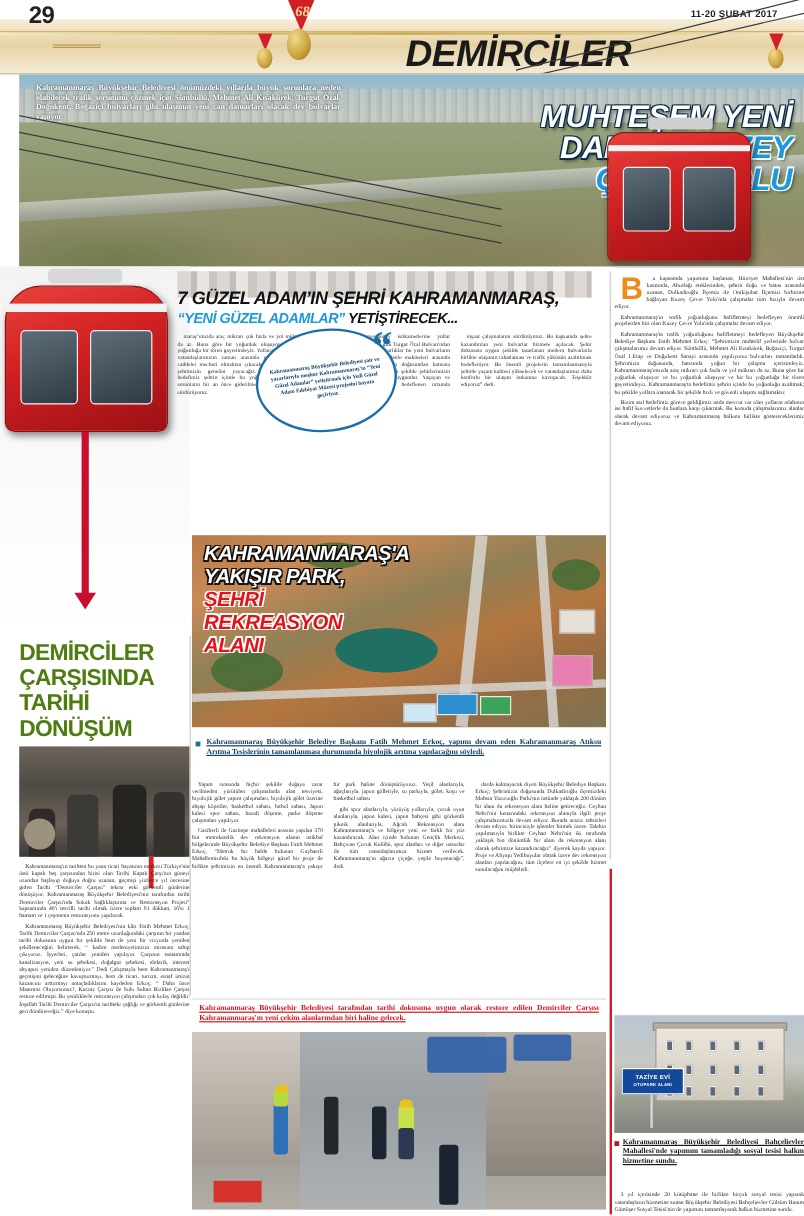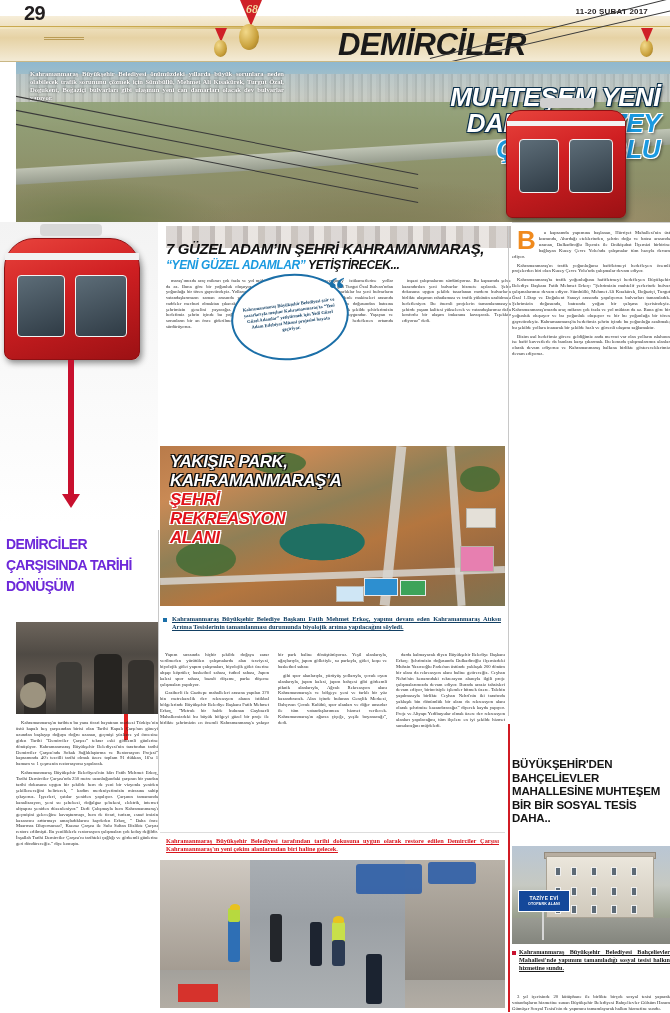--- a/index.html
+++ b/index.html
@@ -111,21 +111,21 @@
     background:linear-gradient(160deg,#e8433c 0%, #cf1f22 45%, #9c1114 100%);
     border:1px solid #8e1013; box-shadow:2px 3px 6px rgba(0,0,0,.45);
   }
   .gondola .gwin{
     position:absolute; background:linear-gradient(160deg,#5d6d78,#2f3b45);
     border:1px solid #f3f3f3; border-radius:4px;
   }
   .gondola .gband{ position:absolute; left:0; right:0; height:5px; background:#f2f2f2; }
 
   
-  .art1{ position:absolute; left:166px; top:226px; width:345px; height:200px; }
+  .art1{ position:absolute; left:148px; top:226px; width:345px; height:200px; }
   .art1-photo{
     position:absolute; left:0; top:0; width:345px; height:22px;
     background:repeating-linear-gradient(90deg,#d8d3d0 0 11px,#bdb6b2 11px 16px,#e7e2de 16px 26px,#c6bfb9 26px 33px);
     opacity:.9;
   }
   .art1-head{
     position:absolute; left:0; top:14px; width:345px;
     font-family:"Liberation Sans",sans-serif; font-weight:700; font-style:italic;
     line-height:17px; color:#111;
   }
@@ -154,23 +154,23 @@
     font-family:"Liberation Serif",serif; font-size:34px; font-weight:700;
     color:#1b6fa8; line-height:30px;
   }
 
   
   .leftart{
     position:absolute; left:0; top:222px; width:158px; height:300px;
     background:linear-gradient(180deg,#f3f3f3,#ffffff);
   }
   .left-head{
-    position:absolute; left:6px; top:534px; width:142px;
+    position:absolute; left:16px; top:534px; width:142px;
     font-family:"Liberation Sans",sans-serif; font-weight:700;
-    font-size:14px; line-height:21px; color:#6d28d9; letter-spacing:-0.6px;
+    font-size:19px; line-height:21px; color:#4d7c0f; letter-spacing:-0.6px;
   }
   .left-photo{
     position:absolute; left:16px; top:622px; width:142px; height:92px;
     background:linear-gradient(180deg,#6d655c 0%, #4f4a44 35%, #6b6158 70%, #3d3a36 100%);
     overflow:hidden;
   }
   .left-photo .lp-fig{
     position:absolute; bottom:0; background:#2e2b28; border-radius:6px 6px 0 0;
   }
   .left-body{
@@ -421,22 +421,22 @@
     <div class="p-green" style="left:16px; top:96px; width:60px; height:34px;"></div>
     <div class="p-green" style="left:300px; top:20px; width:40px; height:26px;"></div>
     <div class="p-green" style="left:92px; top:6px; width:54px; height:22px;"></div>
     <div class="p-court" style="left:204px; top:132px; width:34px; height:18px;"></div>
     <div class="p-court2" style="left:240px; top:134px; width:26px; height:16px;"></div>
     <div class="p-bld" style="left:300px; top:100px; width:34px; height:26px; background:#e77fb0;"></div>
     <div class="p-bld" style="left:306px; top:62px; width:30px; height:20px;"></div>
     <div class="p-bld" style="left:176px; top:140px; width:28px; height:16px; background:#cfe6f5;"></div>
   </div>
   <div class="art2-head">
+    <span class="a2-w">KAHRAMANMARAŞ'A</span>
     <span class="a2-w">YAKIŞIR PARK,</span>
-    <span class="a2-w">KAHRAMANMARAŞ'A</span>
     <span class="a2-r">ŞEHRİ</span>
     <span class="a2-r">REKREASYON</span>
     <span class="a2-r">ALANI</span>
   </div>
 
   <div class="art2-lead">
     <span class="bullet"></span>
     <div class="ltext">Kahramanmaraş Büyükşehir Belediye Başkanı Fatih Mehmet Erkoç, yapımı devam eden Kahramanmaraş Atıksu Arıtma Tesislerinin tamamlanması durumunda biyolojik arıtma yapılacağını söyledi.</div>
   </div>
 
@@ -472,21 +472,20 @@
   <div class="rightcol">
     <div class="rc-rule"></div>
 
     <div class="rc-top-body">
       <p><span class="dropcap">B</span><span>u kapsamda yapımına başlanan, Hürriyet Mahallesi'nin üst kısmında, Ahırdağı eteklerinden, şehrin doğu ve batısı arasında uzanan, Dulkadiroğlu İlçemiz ile Onikişubat İlçemizi birbirine bağlayan Kuzey Çevre Yolu'nda çalışmalar tüm hızıyla devam ediyor.</span></p>
       <p>Kahramanmaraş'ın trafik yoğunluğunu hafifletmeyi hedefleyen önemli projelerden biri olan Kuzey Çevre Yolu'nda çalışmalar devam ediyor.</p>
       <p>Kahramanmaraş'ta trafik yoğunluğunu hafifletmeyi hedefleyen Büyükşehir Belediye Başkanı Fatih Mehmet Erkoç: “Şehrimizin muhtelif yerlerinde bulvar çalışmalarımız devam ediyor. Sümbüllü, Mehmet Ali Kısakürek, Boğaziçi, Turgut Özal 1.Etap ve Doğukent Sanayi arasında yapılıyoruz bulvarları tamamladık. Şehrimizin doğusunda, batısında yoğun bir çalışma içerisindeyiz. Kahramanmaraş'ımızda araç mikrarı çok fazla ve yol müktarı da az. Buna göre bir yoğunluk oluşuyor ve bu yoğunluk oluşuyor ve bir bu yoğunluğa bir tören gayretindeyiz. Kahramanmaraş'ta hedefimiz şehrin içinde bu yoğunluğu azaltmak; bu şekilde yollara inanarak bir şekilde hızlı ve güvenli ulaşımı sağlamaktır.</p>
       <p>Bizim asıl hedefimiz görece geldiğimiz anda mevcut var olan yolların ıslahının ise hafif kuvvetlerle da bunlara karşı çıkarmak. Bu konuda çalışmalarımız alanlar olarak devam ediyoruz ve Kahramanmaraş halkına birlikte göstereceklerimiz devam ediyoruz.</p>
     </div>
 
-    <div class="rc-head">BÜYÜKŞEHİR'DEN BAHÇELİEVLER MAHALLESİNE MUHTEŞEM BİR BİR SOSYAL TESİS DAHA..</div>
 
     <div class="rc-photo">
       <div class="roof"></div>
       <div class="bld">
         <div class="win" style="left:8px; top:10px;"></div>
         <div class="win" style="left:24px; top:10px;"></div>
         <div class="win" style="left:44px; top:10px;"></div>
         <div class="win" style="left:64px; top:10px;"></div>
         <div class="win" style="left:84px; top:10px;"></div>
         <div class="win" style="left:8px; top:30px;"></div>

